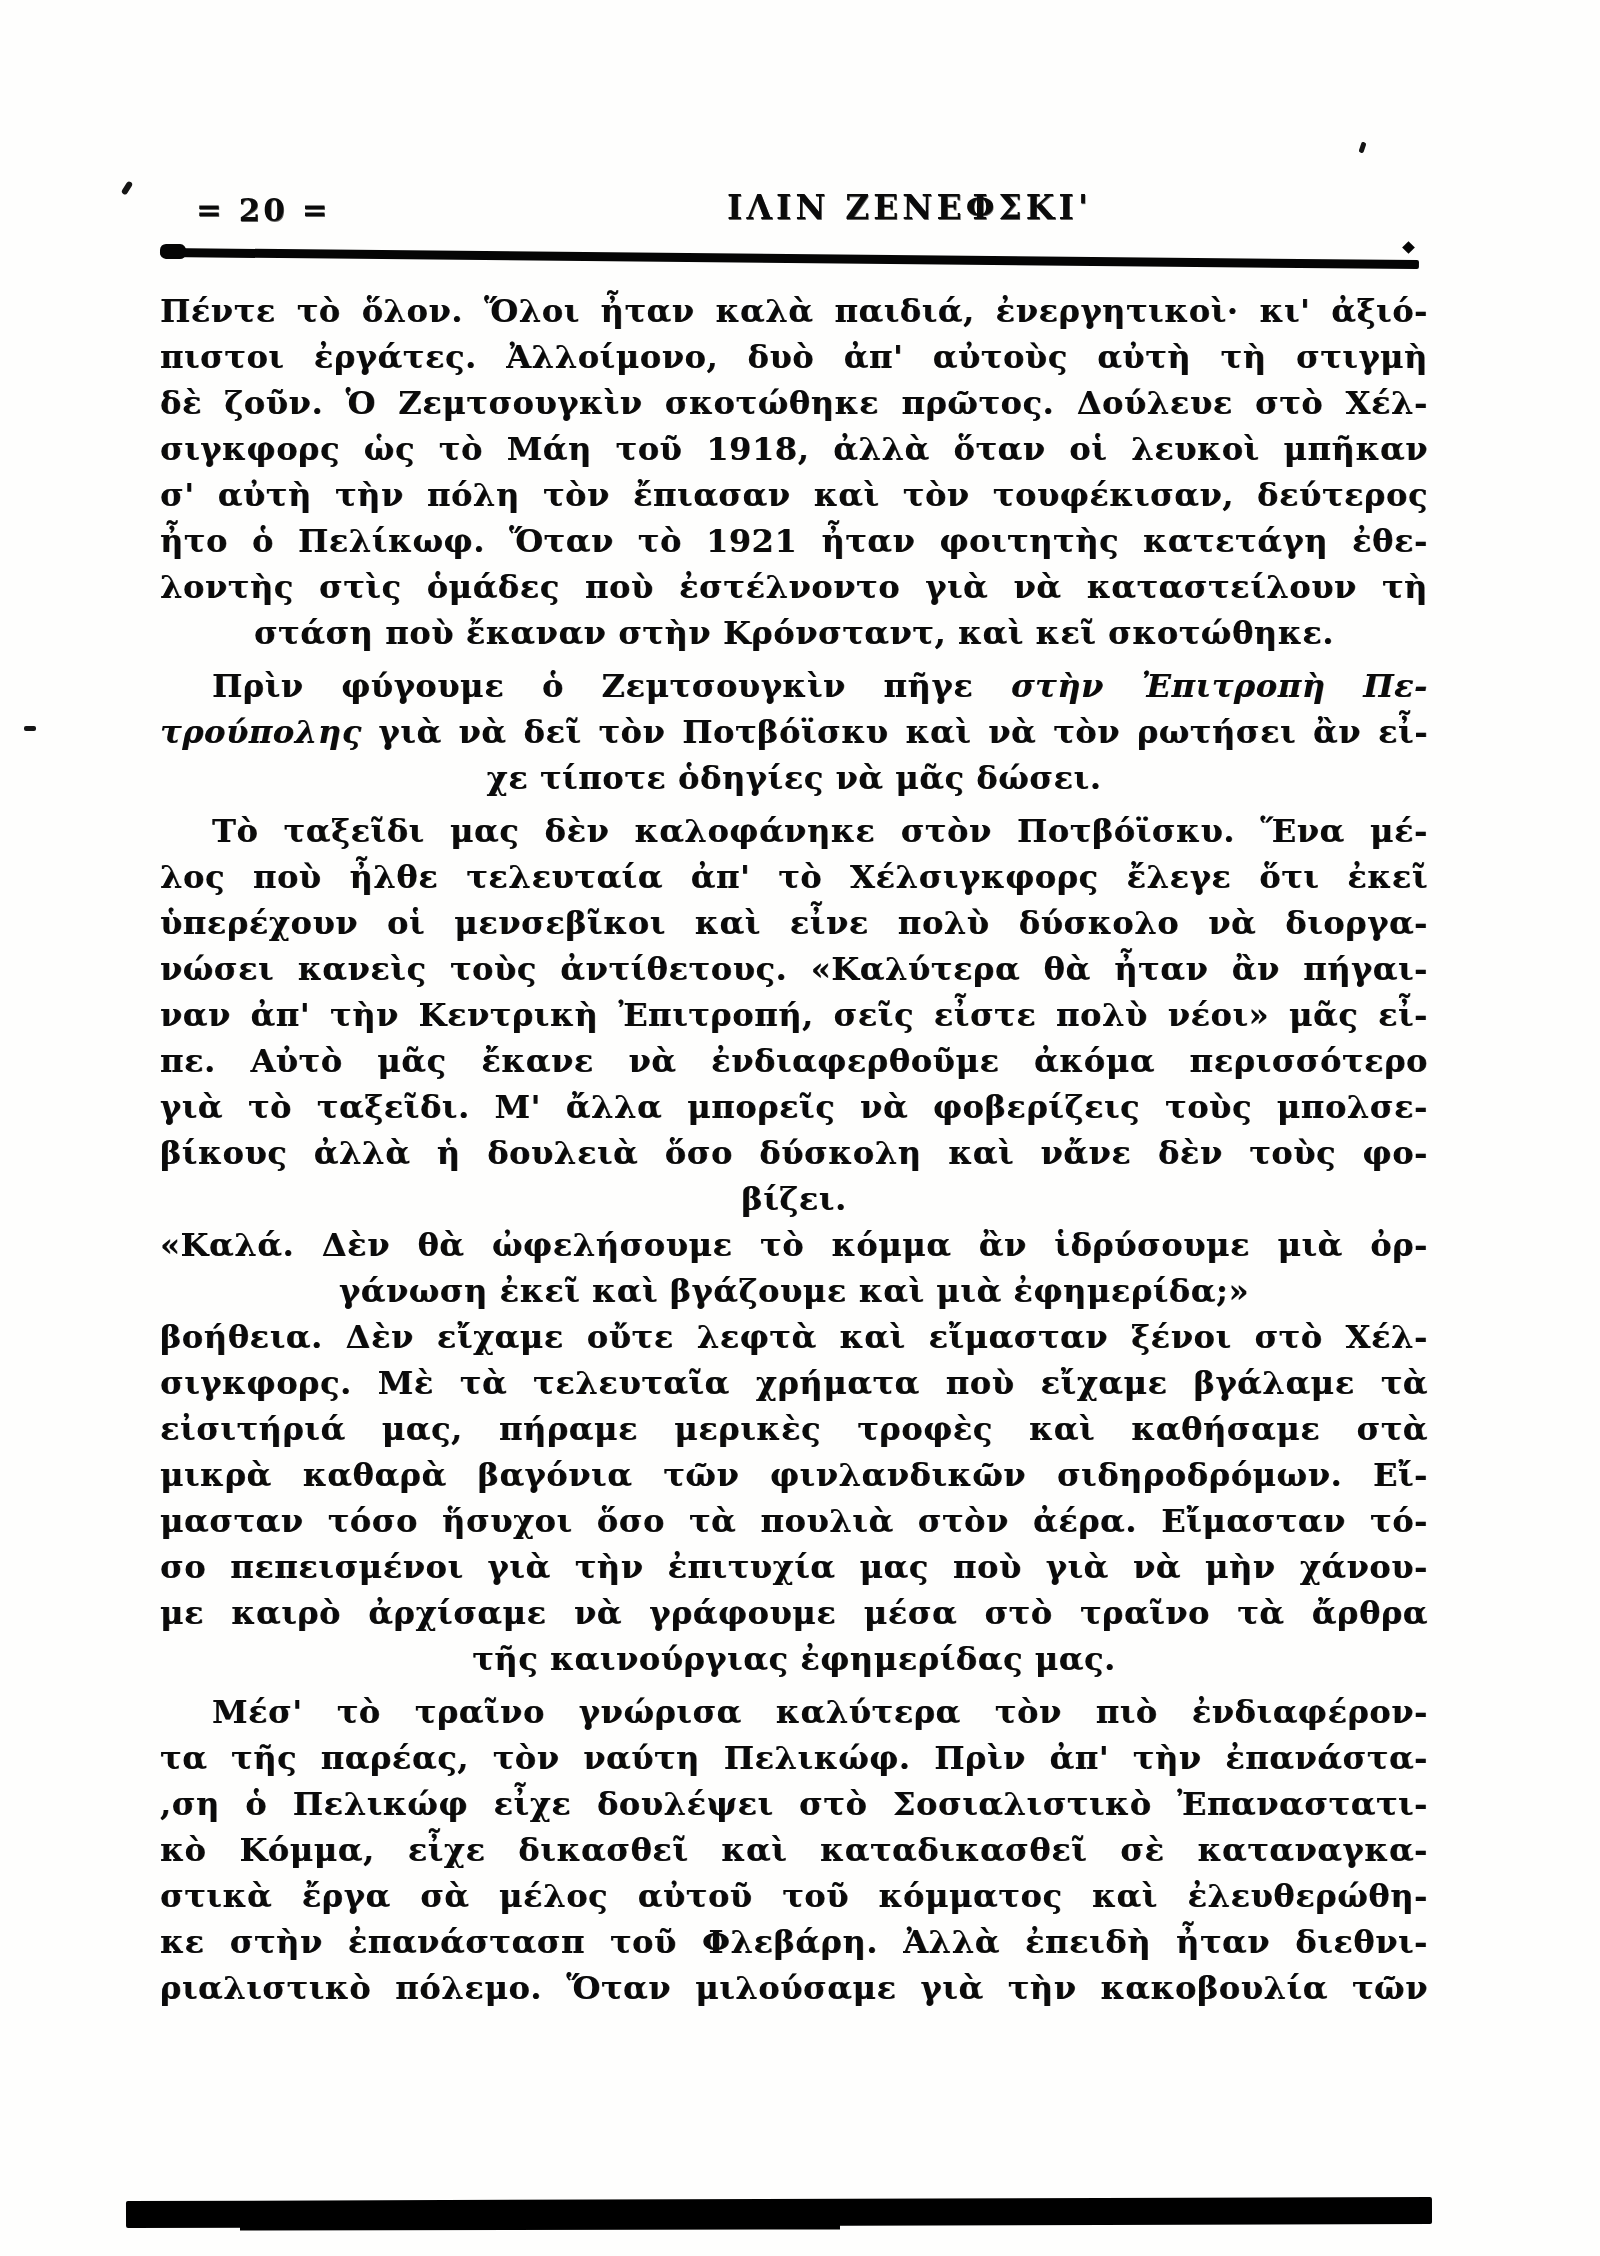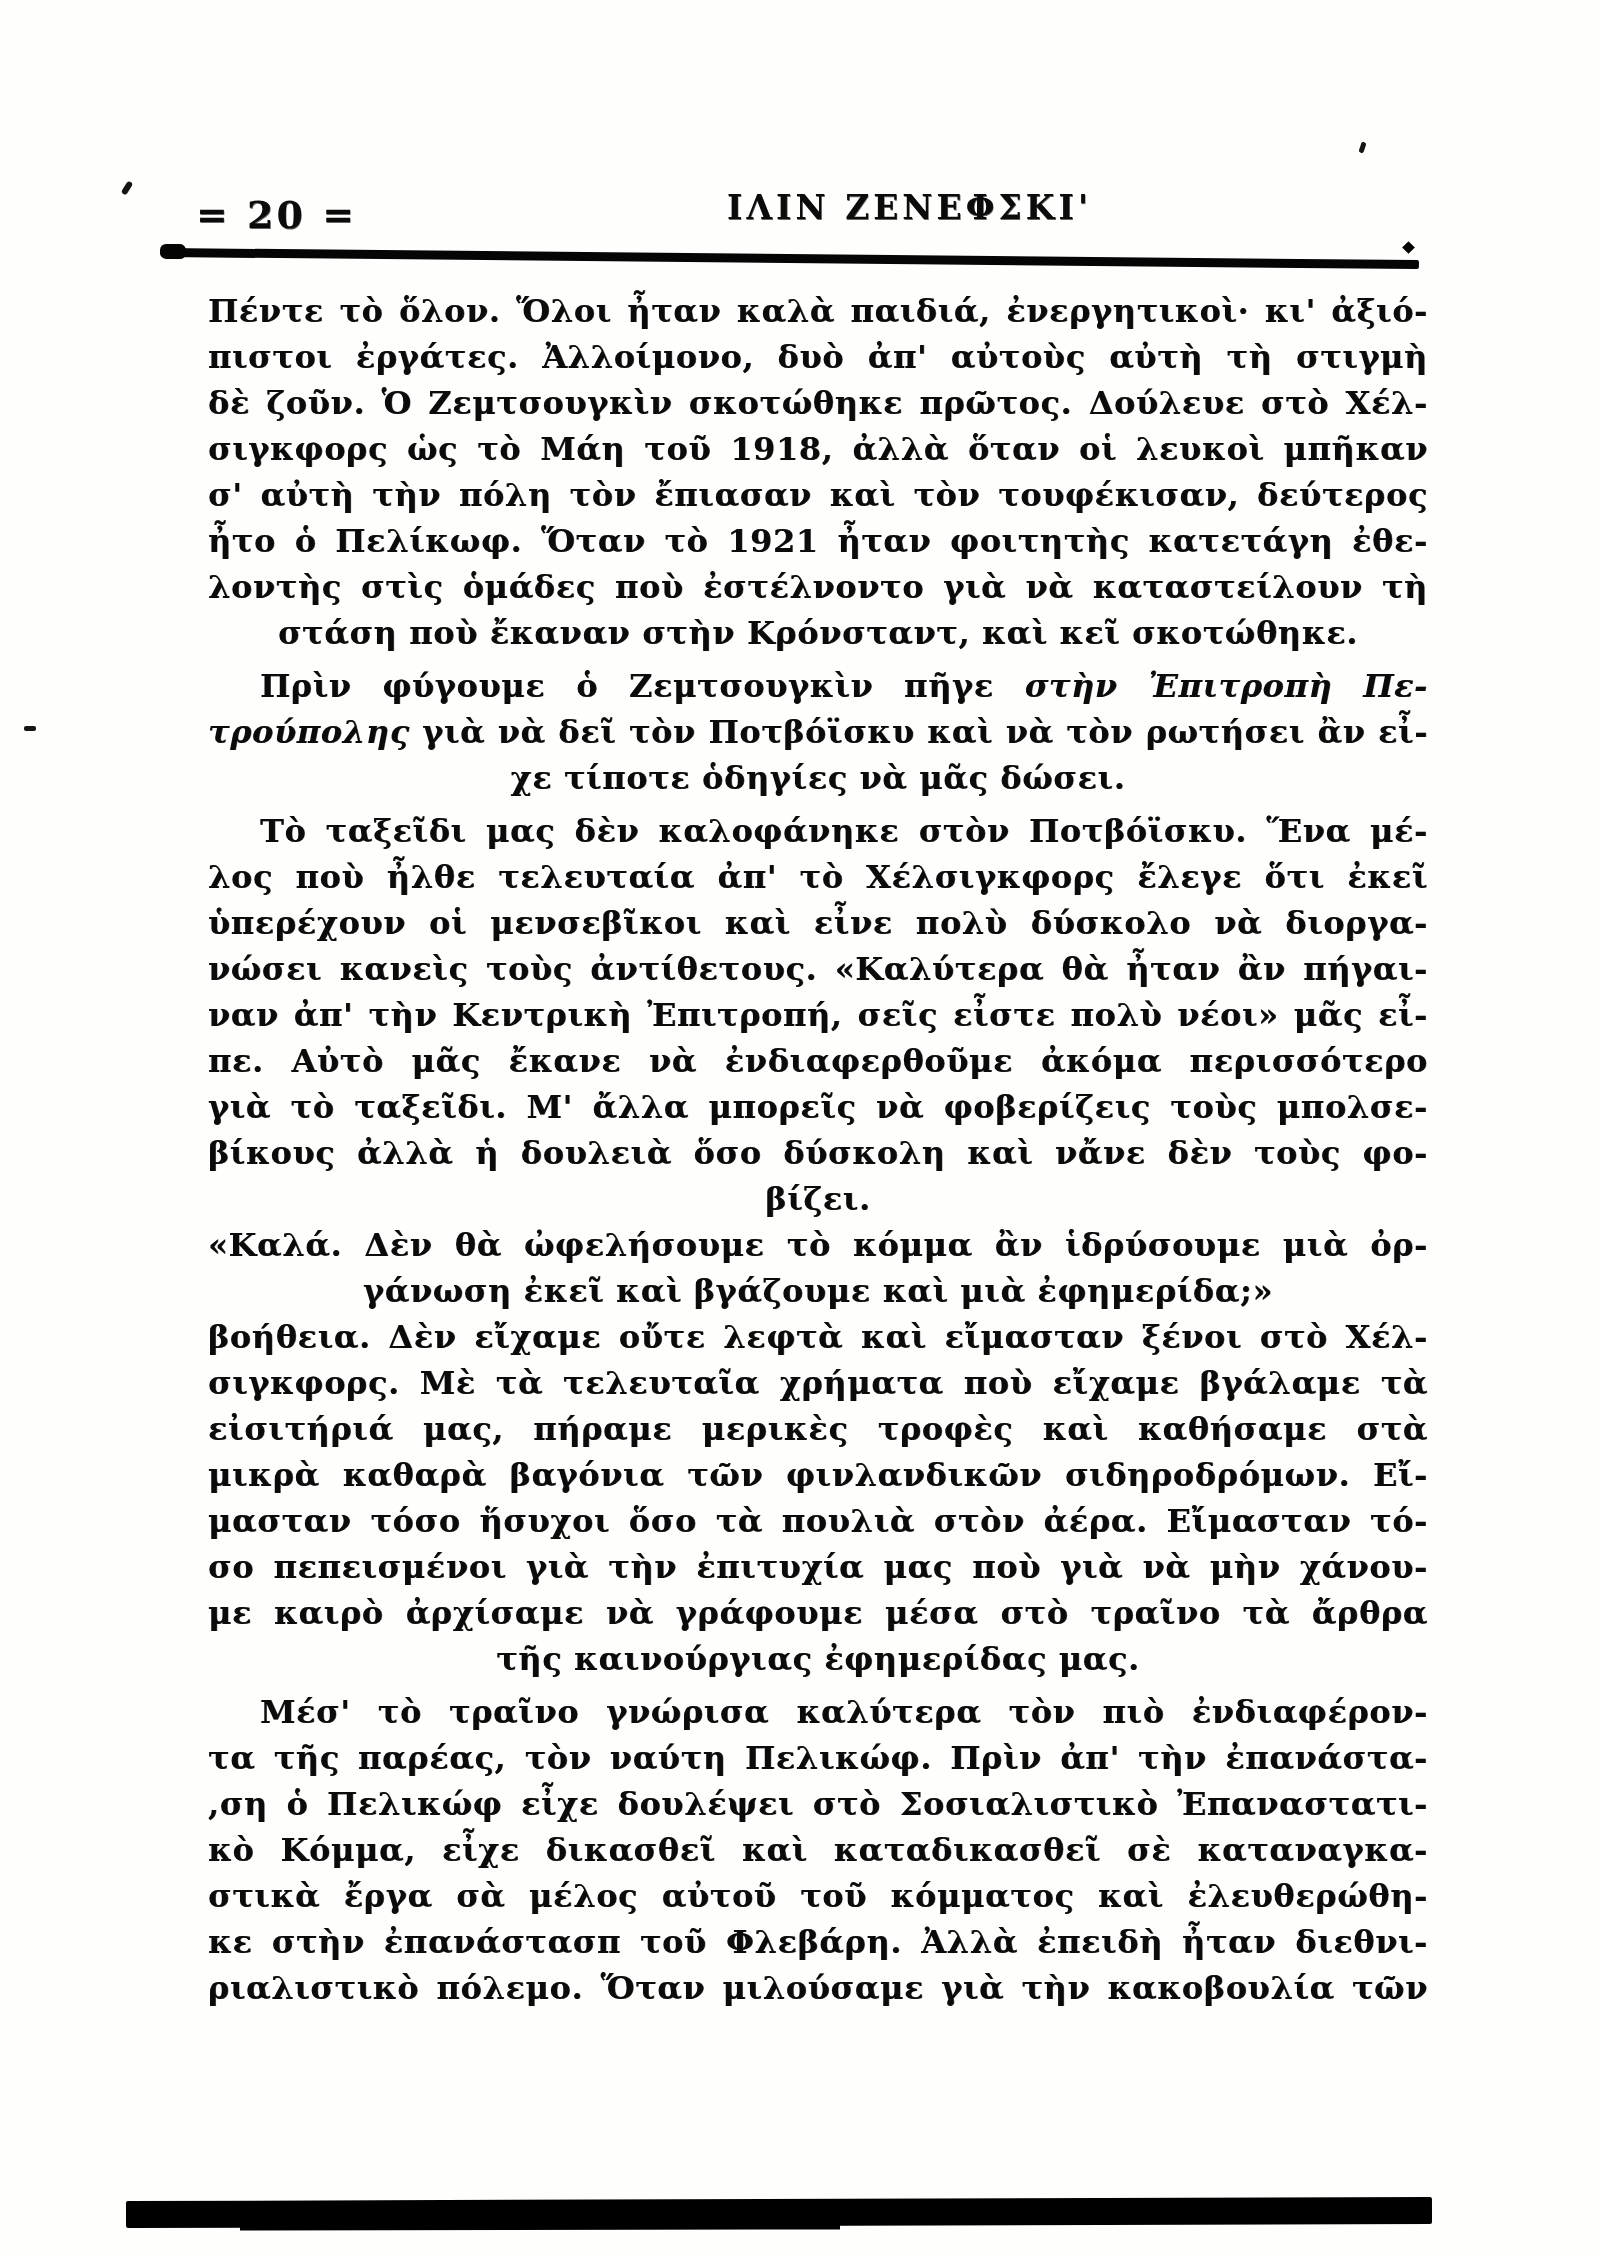--- a/index.html
+++ b/index.html
@@ -13,21 +13,21 @@
   }
   .page {
     position: absolute; inset: 0;
     background: #fefefd;
     color: #0b0b0b;
   }
   
   .page-number {
     position: absolute;
     left: 196px; top: 192px;
-    font-size: 38px; font-weight: 700;
+    font-size: 31px; font-weight: 700;
     letter-spacing: 3px;
     text-shadow: 0.6px 0.6px 0 rgba(0,0,0,0.6);
   }
   .page-title {
     position: absolute;
     left: 0; top: 188px; width: 100%;
     text-align: center;
     text-indent: 195px;           
     font-size: 33px; font-weight: 700;
     letter-spacing: 4px;
@@ -66,21 +66,20 @@
     width: 1268px;
     font-size: 32px; font-weight: 700;
     letter-spacing: 0.6px;
     text-shadow: 0.5px 0.4px 0 rgba(0,0,0,0.55);
   }
   .line {
     height: 46px; line-height: 46px;
     overflow: hidden;
     text-align: justify;
     white-space: normal;
-    margin-left: 48px;
   }
   .line::after {            
     content: "";
     display: inline-block;
     width: 100%; height: 0;
   }
   .line.end { text-align: center; }
   .line.end::after { content: none; }
   .line.indent { text-indent: 52px; }
   .line.pgap { margin-top: 7px; }

